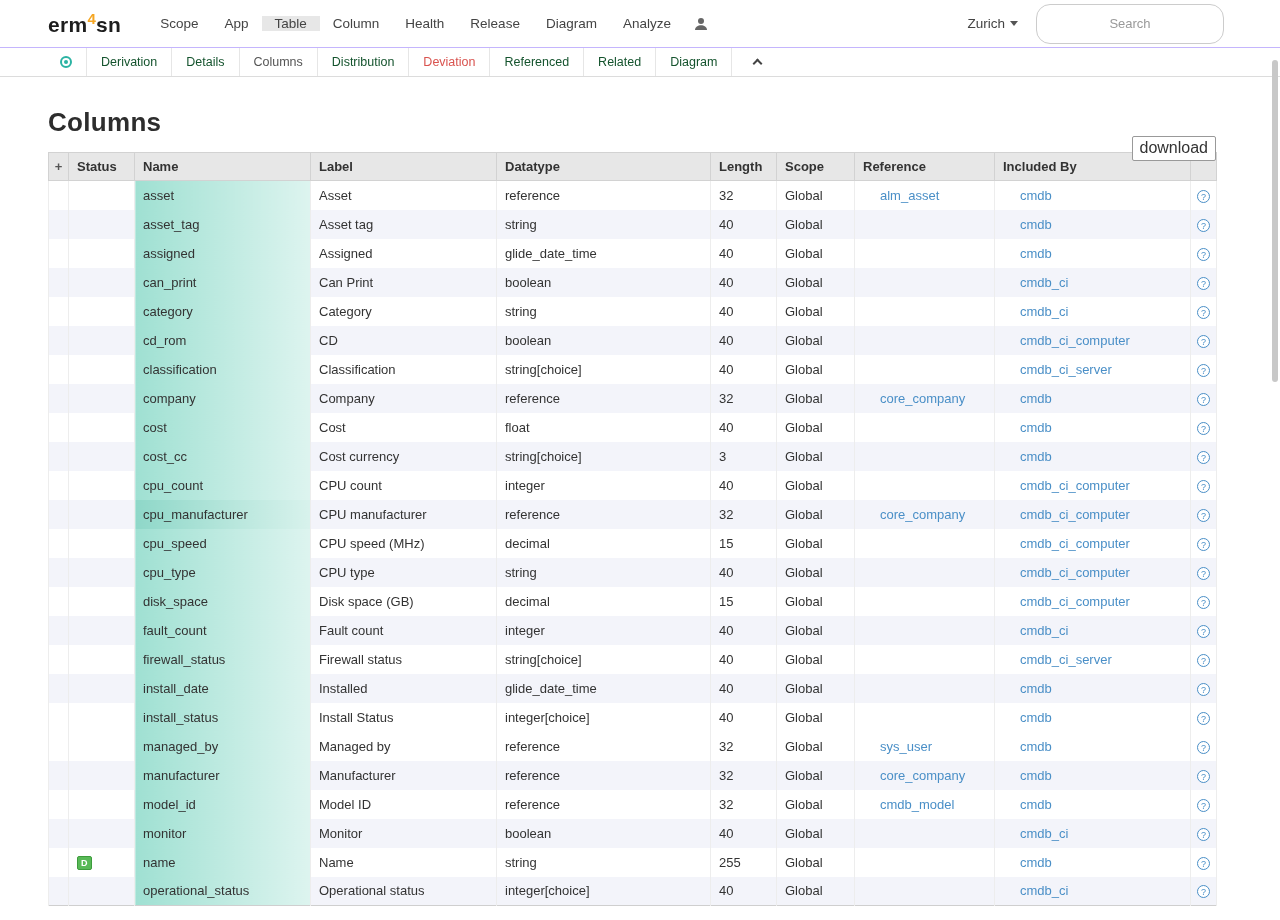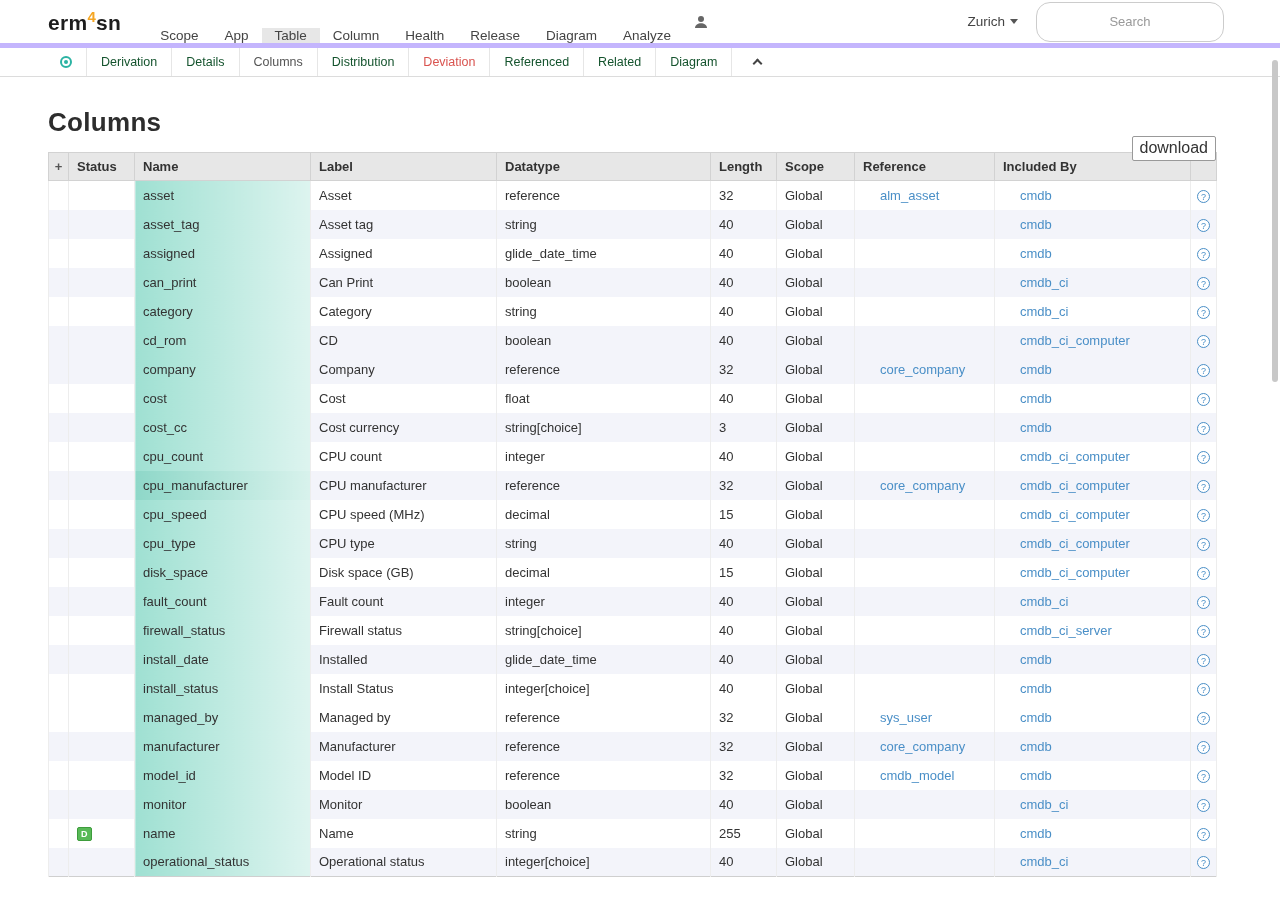--- a/index.html
+++ b/index.html
@@ -5,22 +5,22 @@
   * { box-sizing: border-box; }
   html,body { margin:0; padding:0; }
   body {
     width:1280px; height:920px; overflow:hidden;
     font-family:"Liberation Sans", sans-serif;
     background:#fff; color:#333;
   }
 
   
   .topbar {
-    display:flex; align-items:flex-end; height:48px;
-    padding:0 56px 0 48px; border-bottom:5px solid #c4b5fd; background:#fff;
+    display:flex; align-items:center; height:48px;
+    padding:0 56px 0 48px; border-bottom:1px solid #c4b5fd; background:#fff;
   }
   .logo { align-self:center; font-size:21px; font-weight:bold; color:#1d1d1d; letter-spacing:.3px; white-space:nowrap; }
   .logo .logo-4 { color:#f5a623; font-size:15px; vertical-align:super; font-weight:bold; }
   .main-nav { display:flex; margin-left:26px; }
   .nav-item { display:flex; align-items:center; padding:0 13px; font-size:13.5px; color:#444; cursor:pointer; }
   .nav-item.active { background:#e7e7e7; }
   .user-icon { align-self:center; margin-left:8px; cursor:pointer; display:flex; }
   .region { align-self:center; margin-left:auto; display:flex; align-items:center; gap:5px; font-size:13.5px; color:#444; cursor:pointer; }
   .caret-down { width:0; height:0; border-left:4px solid transparent; border-right:4px solid transparent; border-top:5px solid #555; }
   .search {
@@ -220,20 +220,32 @@
             <td class="c-status"></td>
             <td class="c-name">cd_rom</td>
             <td>CD</td>
             <td>boolean</td>
             <td>40</td>
             <td>Global</td>
             <td></td>
             <td><a class="lnk">cmdb_ci_computer</a></td>
             <td class="c-help"><span class="help">?</span></td>
           </tr>
+          <tr>
+            <td class="c-plus"></td>
+            <td class="c-status"></td>
+            <td class="c-name">classification</td>
+            <td>Classification</td>
+            <td>string[choice]</td>
+            <td>40</td>
+            <td>Global</td>
+            <td></td>
+            <td><a class="lnk">cmdb_ci_server</a></td>
+            <td class="c-help"><span class="help">?</span></td>
+          </tr>
           <tr class="alt">
             <td class="c-plus"></td>
             <td class="c-status"></td>
             <td class="c-name">company</td>
             <td>Company</td>
             <td>reference</td>
             <td>32</td>
             <td>Global</td>
             <td><a class="lnk">core_company</a></td>
             <td><a class="lnk">cmdb</a></td>

